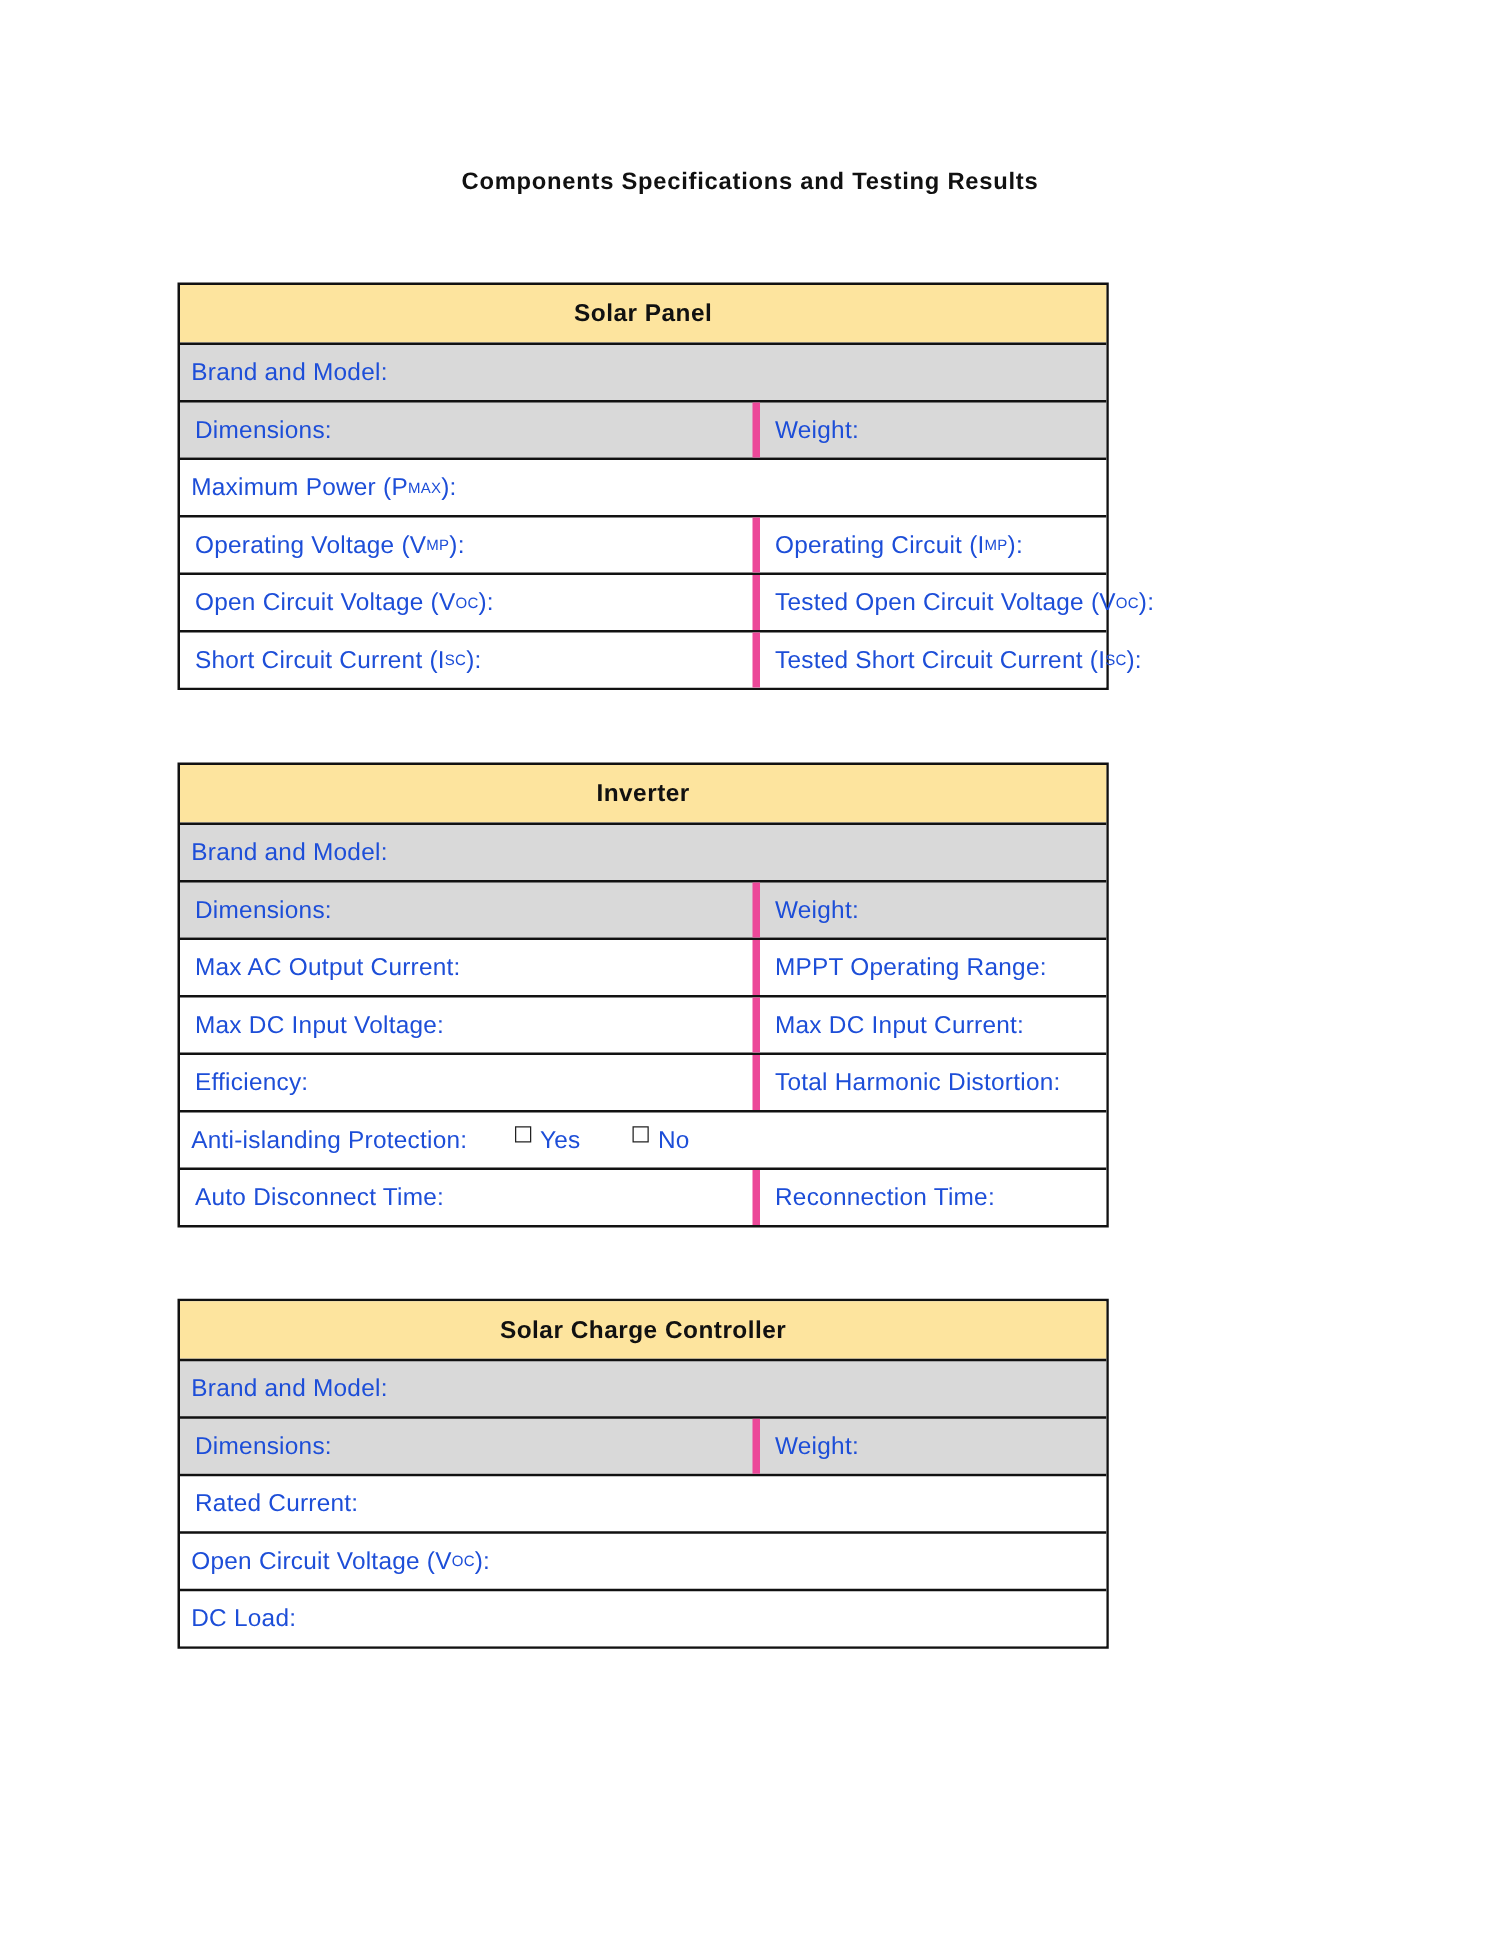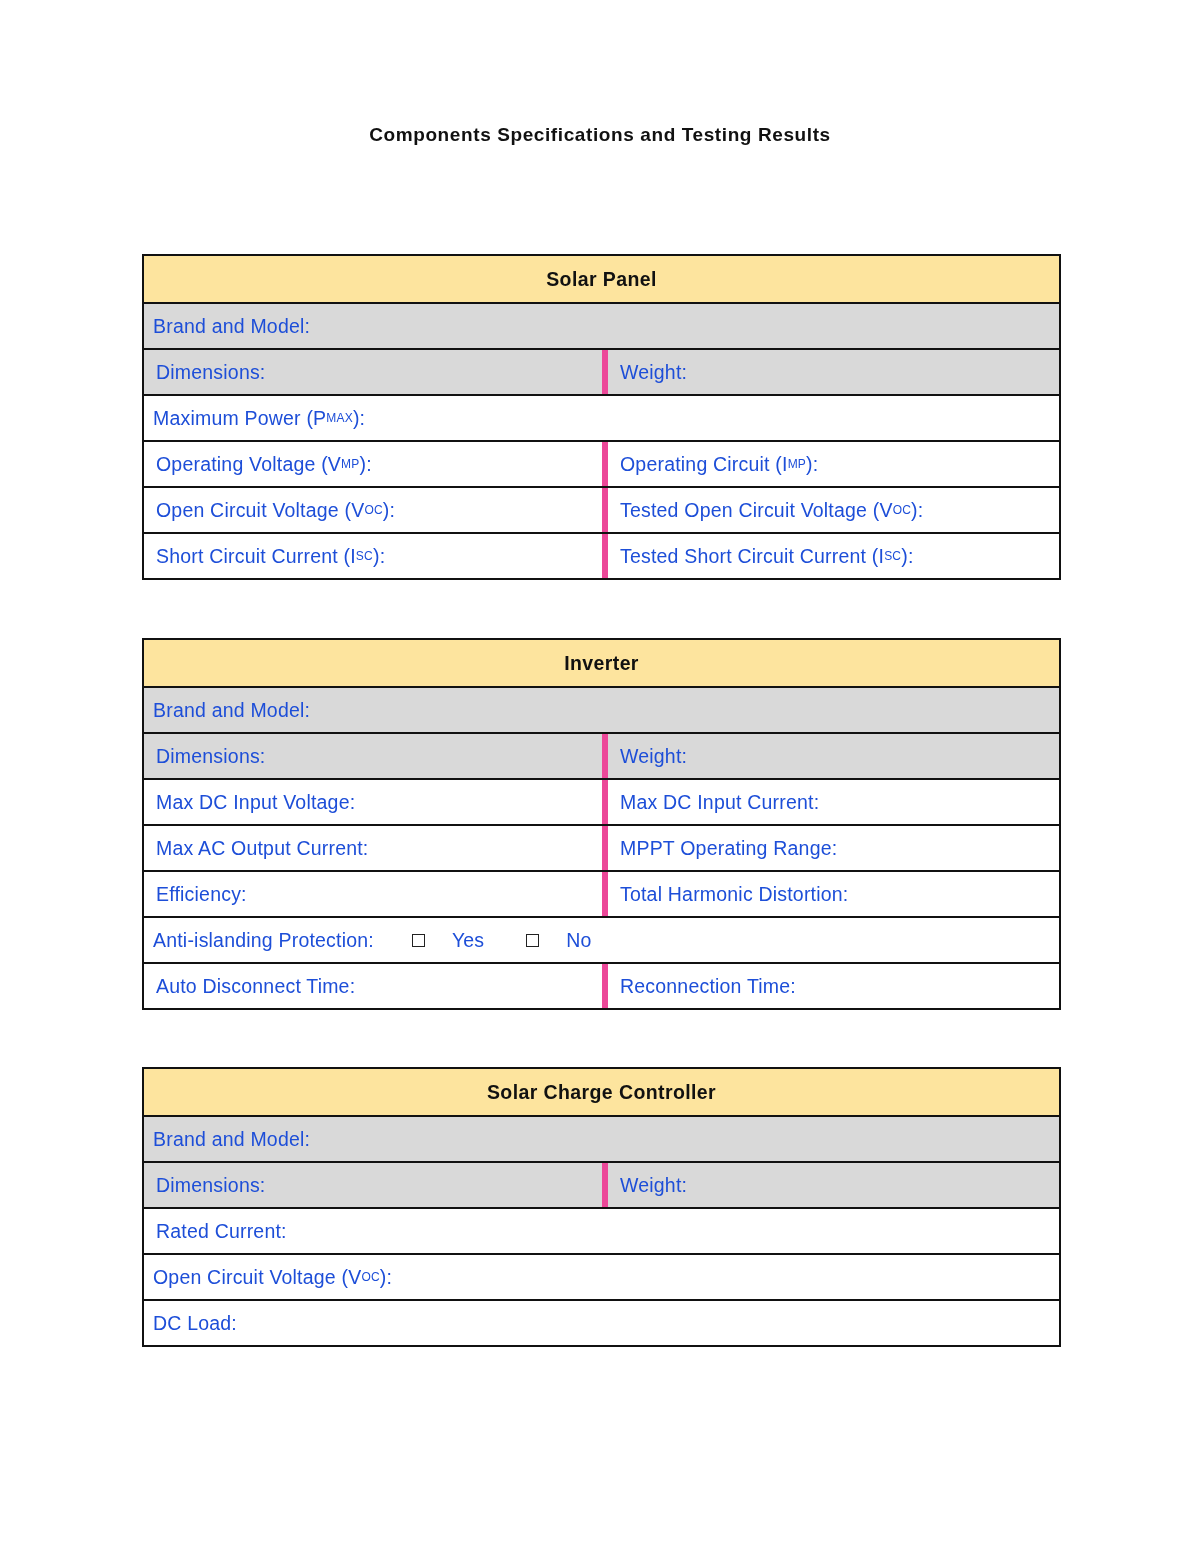--- a/index.html
+++ b/index.html
@@ -9,36 +9,35 @@
     }
     body {
       width: 1200px;
       height: 1553px;
       position: relative;
       font-family: "Liberation Sans", "DejaVu Sans", sans-serif;
       color: #1a1a1a;
     }
     .page-title {
       position: absolute;
-      top: 124px;
+      top: 135px;
       left: 0;
       width: 1200px;
       text-align: center;
       font-size: 19px;
       font-weight: bold;
       letter-spacing: 0.6px;
       color: #111;
     }
     .spec-table {
       position: absolute;
       left: 142px;
-      width: 919px;
+      width: 745px;
       border: 2px solid #111;
       box-sizing: border-box;
-      margin-top: 28px;
     }
     .row {
       display: flex;
       height: 46px;
       border-top: 2px solid #111;
       box-sizing: border-box;
     }
     .row.header-row {
       border-top: none;
       height: 46px;
@@ -70,23 +69,21 @@
       letter-spacing: 0.4px;
       color: #111;
     }
     sub {
       font-size: 12px;
       vertical-align: -3px;
       line-height: 0;
     }
     .checkbox-group {
       display: inline-flex;
-      align-items: center;
       margin-left: 38px;
-      gap: 20px;
     }
     .checkbox-group + .checkbox-group { margin-left: 42px; }
     .checkbox {
       display: inline-block;
       width: 13px;
       height: 13px;
       border: 1.5px solid #222;
       box-sizing: border-box;
       margin-right: 7px;
       background: #fff;
@@ -171,32 +168,32 @@
   <div class="row gray">
     <div class="cell half">
         <span>Dimensions:</span>
       </div>
     <div class="cell half">
         <span>Weight:</span>
       </div>
   </div>
   <div class="row white">
     <div class="cell half">
+        <span>Max AC Output Current:</span>
+      </div>
+    <div class="cell half">
+        <span>MPPT Operating Range:</span>
+      </div>
+  </div>
+  <div class="row white">
+    <div class="cell half">
         <span>Max DC Input Voltage:</span>
       </div>
     <div class="cell half">
         <span>Max DC Input Current:</span>
-      </div>
-  </div>
-  <div class="row white">
-    <div class="cell half">
-        <span>Max AC Output Current:</span>
-      </div>
-    <div class="cell half">
-        <span>MPPT Operating Range:</span>
       </div>
   </div>
   <div class="row white">
     <div class="cell half">
         <span>Efficiency:</span>
       </div>
     <div class="cell half">
         <span>Total Harmonic Distortion:</span>
       </div>
   </div>

